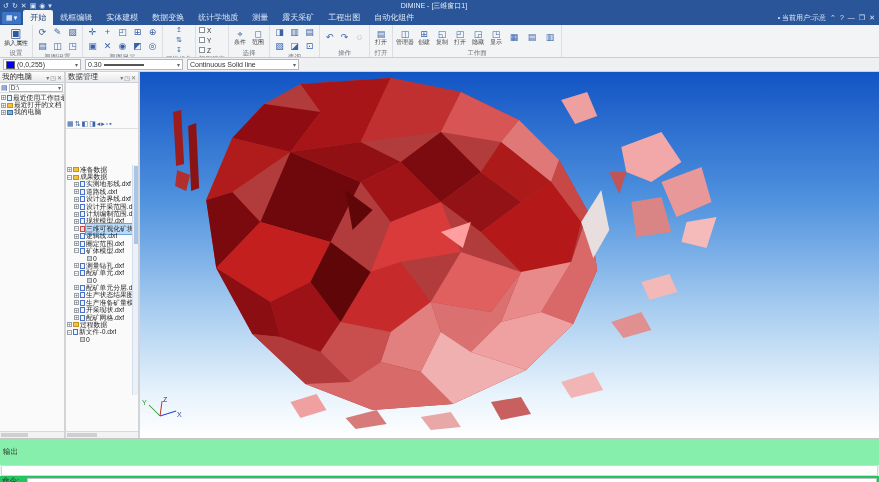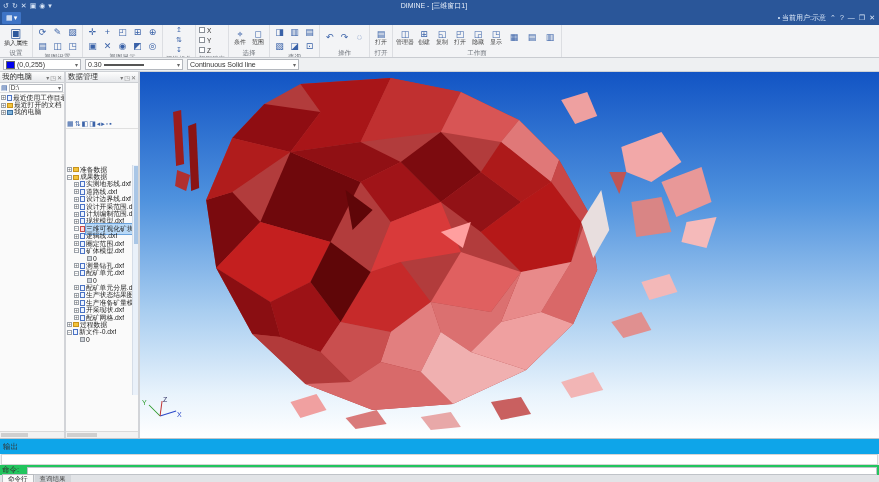--- a/index.html
+++ b/index.html
@@ -73,21 +73,21 @@
 .vscroll { width:6px; background:#eaf1fa; border-left:1px solid #d5dde8; position:relative; }
 .vthumb { position:absolute; top:1px; left:1px; width:4px; height:34%; background:#a9c6e6; }
 .phscroll { height:7px; border-top:1px solid #dadada; background:#f2f2f2; position:relative; }
 .phthumb { position:absolute; top:1px; left:1px; height:4px; width:42%; background:#cfcfcf; }
 
 
 .viewport { flex:1; position:relative; overflow:hidden; }
 .viewport svg { position:absolute; inset:0; width:100%; height:100%; display:block; }
 
 
-.outhead { height:16px; background:#0ea5e9; border-top:1px solid #c2c5c9; font-size:7.5px; color:#333; padding:0 3px; display:flex; align-items:center; }
+.outhead { height:27px; background:#86efac; border-top:1px solid #c2c5c9; font-size:7.5px; color:#333; padding:0 3px; display:flex; align-items:center; }
 .outbody { height:11px; background:#fff; border:1px solid #d5d5d5; margin:0 1px; }
 .cmdrow { height:10px; display:flex; align-items:flex-end; background:#22c55e; padding:0 2px; gap:8px; }
 .cmdrow label { font-size:7.5px; color:#333; white-space:nowrap; }
 .cmdrow input { flex:1; height:8px; border:1px solid #bfc3c8; background:#fff; font-size:7px; font-family:inherit; padding:0 2px; }
 .btabs { height:7px; background:#e2e4e7; display:flex; align-items:flex-end; gap:1px; padding-left:2px; font-size:6.5px; }
 .btab { padding:0 5px; background:#d3d6da; color:#444; line-height:7px; }
 .btab.active { background:#fafafa; border:1px solid #b9bcc0; border-bottom:none; color:#222; }
 .statusbar { height:7px; background:#e9eaec; border-top:1px solid #c6c8cc; display:flex; align-items:center; font-size:6.3px; color:#444; padding:0 3px; gap:2px; white-space:nowrap; }
 .statusbar .sp { flex:1; }
 .scoords { color:#333; }
@@ -108,20 +108,31 @@
     </div>
   <div class="win-title">DIMINE - [三维窗口1]</div>
   <div class="spacer"></div>
 </div>
 
 <div class="menubar">
   <div class="app-btn">
     <span>▦</span>
     <span>▾</span>
   </div>
+  <div class="tabs">
+      <div class="mtab active">开始</div>
+      <div class="mtab">线框编辑</div>
+      <div class="mtab">实体建模</div>
+      <div class="mtab">数据变换</div>
+      <div class="mtab">统计学地质</div>
+      <div class="mtab">测量</div>
+      <div class="mtab">露天采矿</div>
+      <div class="mtab">工程出图</div>
+      <div class="mtab">自动化组件</div>
+    </div>
   <div class="menubar-right">
     <span>• 当前用户:示意</span>
     <span class="right-icons" style="display:flex;gap:4px;">
         <span class="mi">⌃</span>
         <span class="mi">?</span>
         <span class="mi">—</span>
         <span class="mi">❐</span>
         <span class="mi">✕</span>
       </span>
   </div>

